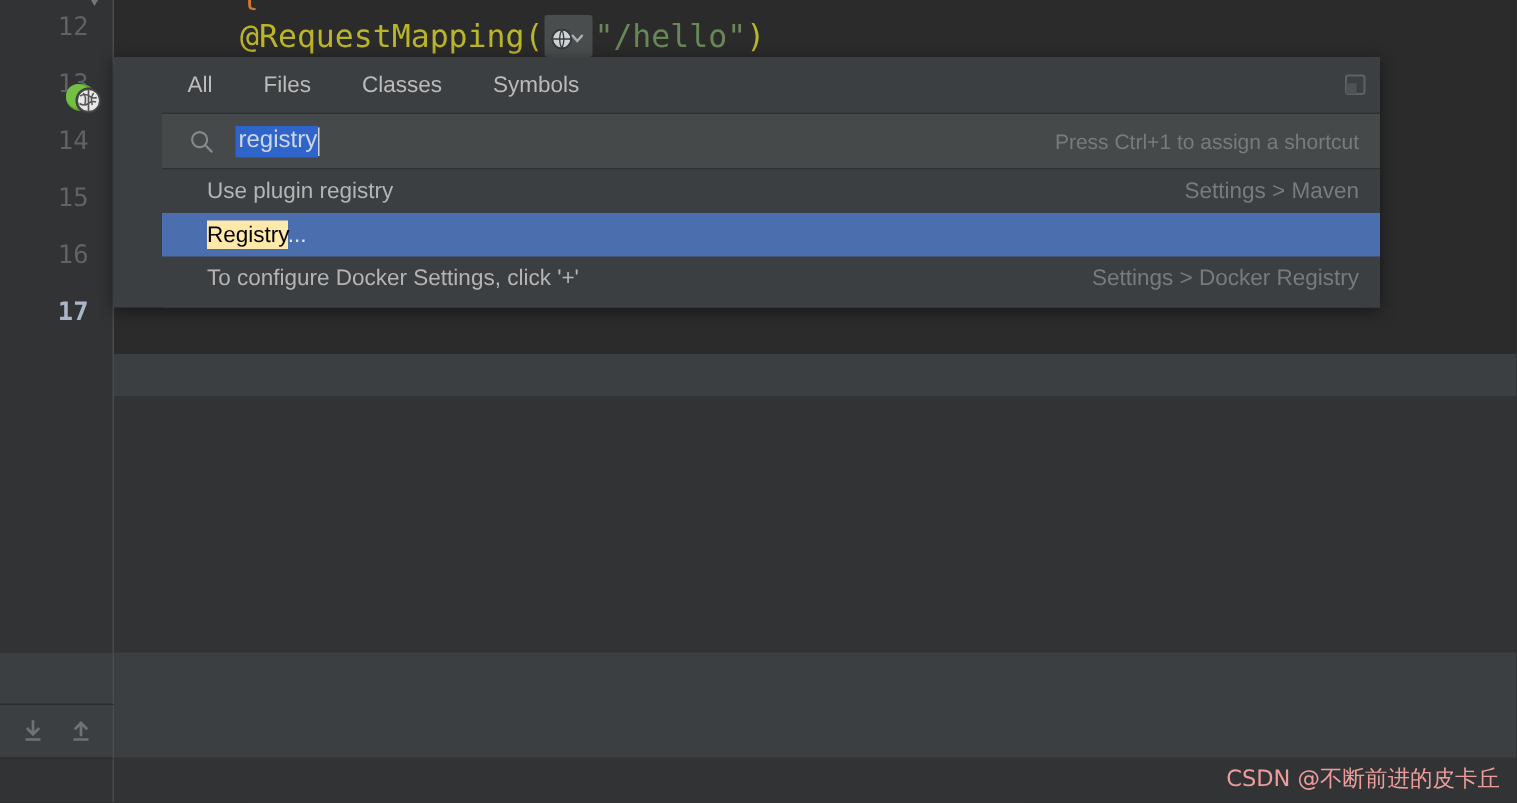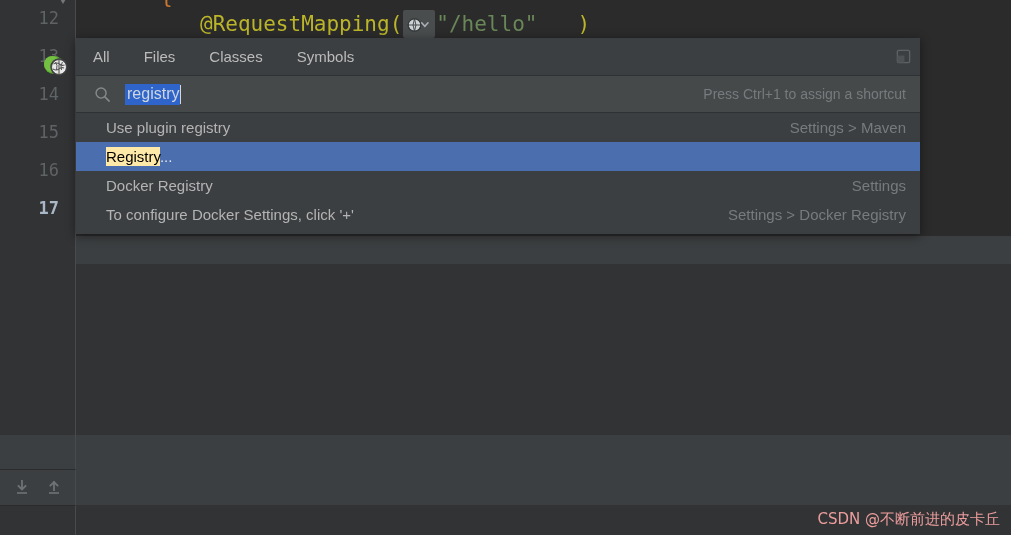--- a/index.html
+++ b/index.html
@@ -74,21 +74,21 @@
   }
 
   
   .code-line {
     position: absolute; left: 160px; top: 10px;
     font-family: "DejaVu Sans Mono", monospace;
     font-size: 21px;
     line-height: 28px;
     white-space: pre;
   }
-  .tok-anno { color: #bbb529; margin-left: 40px; }
+  .tok-anno { color: #bbb529; }
   .tok-str { color: #6a8759; }
   .inline-hint {
     display: inline-block; vertical-align: middle;
     background: #4a4d4e; border-radius: 2px;
     padding: 0 2px; margin: 0 1px;
     position: relative; top: -1px;
   }
   .code-top-partial {
     position: absolute; left: 160px; top: -16px;
     font-family: "DejaVu Sans Mono", monospace;
@@ -103,20 +103,21 @@
     clip-path: polygon(0 0, 100% 0, 50% 100%);
     opacity: .75;
   }
 
   
   .seall-popup {
     position: absolute; left: 76px; top: 38px;
     width: 844px;
     background: #3c3f41;
     box-shadow: 0 2px 10px rgba(0,0,0,.45);
+    padding-left: 32px;
   }
 
   .seall-tabs {
     display: flex; align-items: stretch;
     height: 38px;
     background: #3c3f41;
     border-bottom: 1px solid #2f3234;
     position: relative;
   }
   .seall-tab {
@@ -312,25 +313,20 @@
         <span class="res-spacer"></span>
         <span class="res-path">Settings &gt; Maven</span>
       </div>
 
       <div class="res-row selected">
         <span class="res-label"><span class="hl">Registry</span><span>...</span></span>
         <span class="res-spacer"></span>
         <span class="res-path"></span>
       </div>
 
-      <div class="res-row">
-        <span class="res-label">Docker Registry</span>
-        <span class="res-spacer"></span>
-        <span class="res-path">Settings</span>
-      </div>
 
       <div class="res-row">
         <span class="res-label">To configure Docker Settings, click '+'</span>
         <span class="res-spacer"></span>
         <span class="res-path">Settings &gt; Docker Registry</span>
       </div>
 
     </div>
   </div>
 

